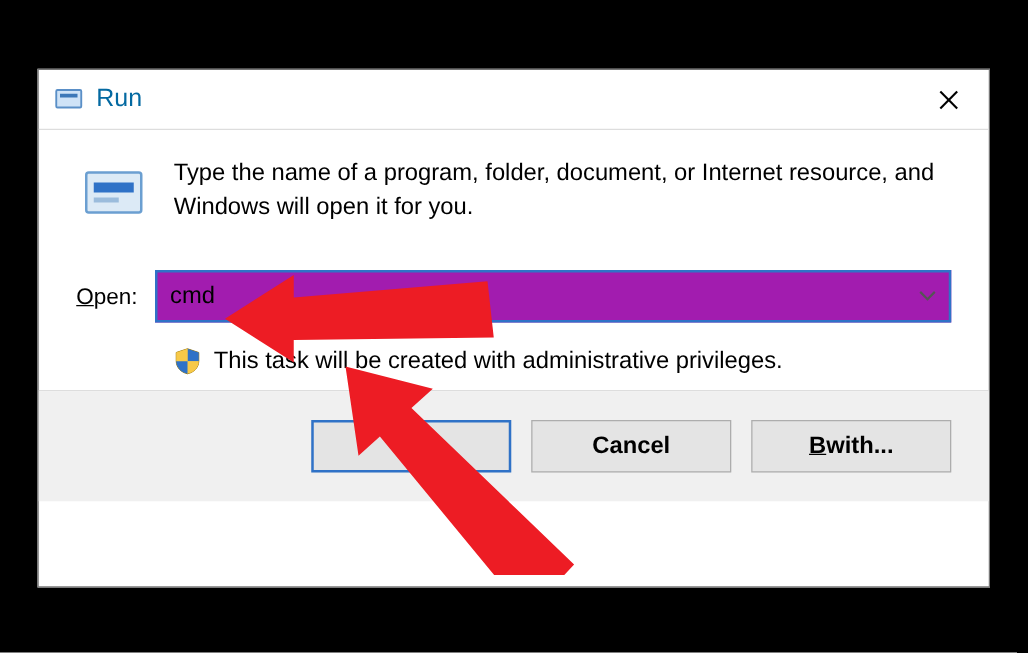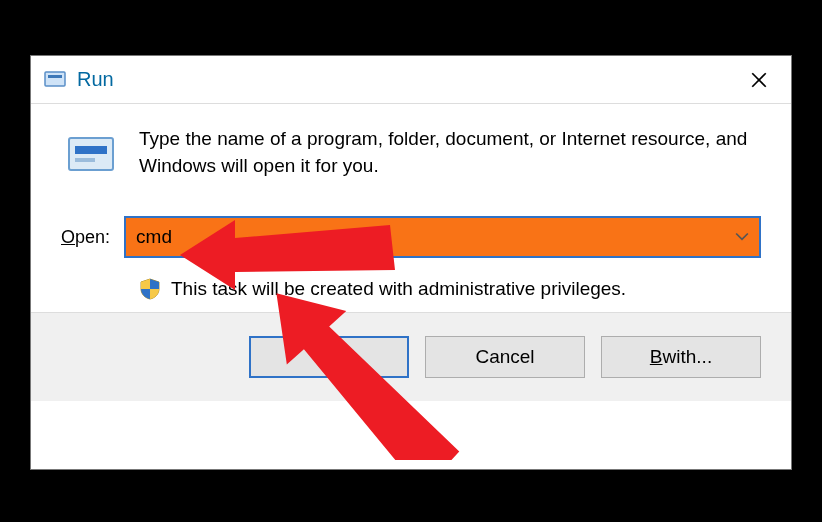--- a/index.html
+++ b/index.html
@@ -58,21 +58,21 @@
     }
     .label { font-size: 18px; color: #000; text-decoration: underline; text-decoration-color: transparent; }
     .label .und { text-decoration: underline; }
     .combobox {
       flex: 1;
       height: 42px;
       border: 2px solid #2f72c7;
       display: flex;
       align-items: center;
       padding: 0 10px;
-      background: #f97316;
+      background: #a21caf;
       position: relative;
     }
     .combobox .value { font-size: 19px; color: #000; }
     .combobox .chev {
       position: absolute; right: 10px; top: 50%; transform: translateY(-50%);
       font-size: 14px; color: #555;
     }
     .row3 {
       display: flex; align-items: center;
       margin-top: 20px; padding-left: 78px; gap: 10px;
@@ -80,20 +80,21 @@
     .shield { width: 22px; height: 22px; }
     .priv { font-size: 19px; color: #000; }
     .footer {
       background: #f0f0f0;
       height: 88px;
       display: flex;
       align-items: center;
       justify-content: flex-end;
       gap: 16px;
       padding: 0 30px;
+      font-weight: bold;
     }
     .btn {
       width: 160px; height: 42px;
       background: #e4e4e4;
       border: 1px solid #adadad;
       font-size: 19px;
       color: #000;
       display: flex; align-items: center; justify-content: center;
       cursor: default;
     }

